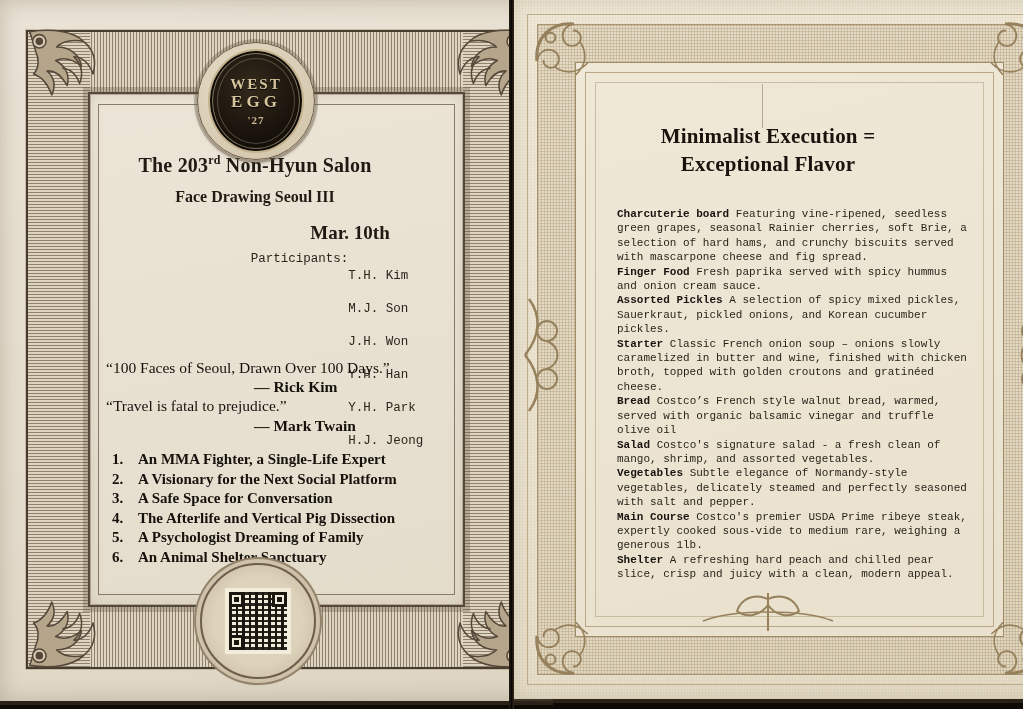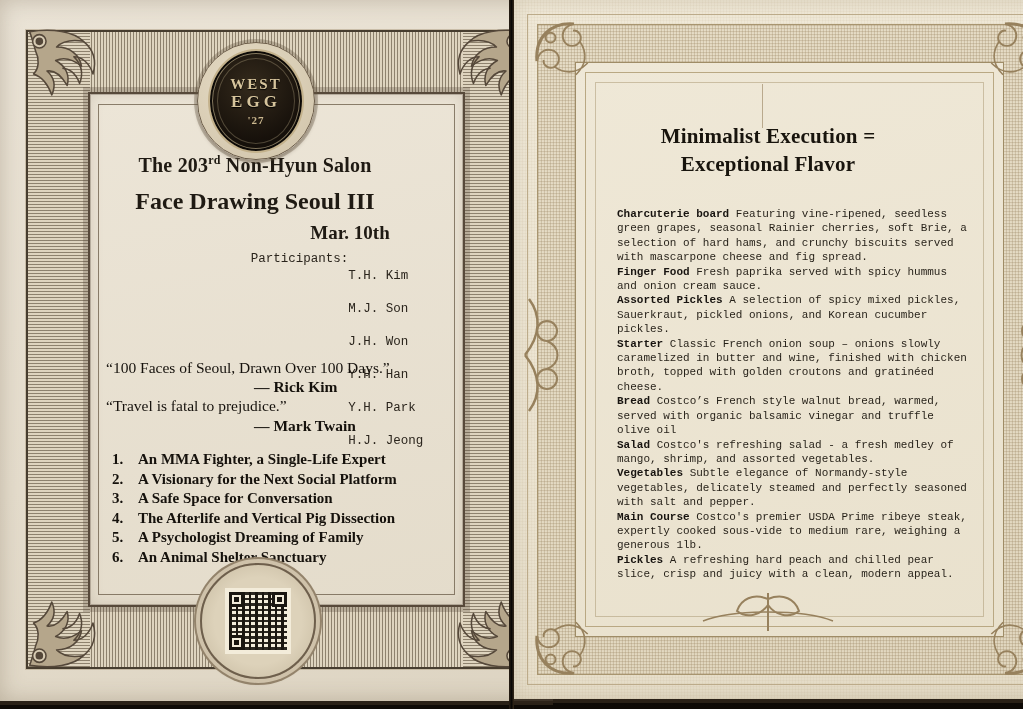--- a/index.html
+++ b/index.html
@@ -39,21 +39,21 @@
       display:flex;flex-direction:column;align-items:center;justify-content:center;position:relative;}
   .badge-dark::after{content:"";position:absolute;inset:7px;border:1px solid rgba(210,191,152,.3);border-radius:50%;}
   .badge-w1{font-size:15px;font-weight:bold;letter-spacing:2px;color:#d6c49c;text-shadow:0 1px 1px #000;}
   .badge-w2{font-size:17px;font-weight:bold;letter-spacing:4px;color:#d6c49c;text-shadow:0 1px 1px #000;margin-top:-1px;}
   .badge-yr{font-size:11px;font-weight:bold;letter-spacing:1px;color:#cbb88f;margin-top:2px;}
   
   .ink{color:#1f1a13;}
   .lf-title1{position:absolute;top:153px;left:0;width:510px;text-align:center;
       font-size:20px;font-weight:bold;letter-spacing:.2px;}
   .lf-title1 sup{font-size:12px;}
-  .lf-title2{position:absolute;top:188px;left:0;width:510px;text-align:center;font-size:24px;font-weight:bold;}
+  .lf-title2{position:absolute;top:188px;left:0;width:510px;text-align:center;font-size:16px;font-weight:bold;}
   .lf-date{position:absolute;top:222px;left:95px;width:510px;text-align:center;font-size:19px;font-weight:bold;}
   .lf-part{position:absolute;top:252px;left:0;width:604px;display:flex;justify-content:center;
       padding-left:70px;box-sizing:border-box;
       font-family:"Liberation Mono",monospace;font-size:12.5px;color:#2a241c;}
   .lf-part .names div{line-height:17px;margin-top:16px;}
   .lf-quotes{position:absolute;top:358px;left:106px;width:330px;font-size:15.5px;line-height:19.2px;color:#15110c;}
   .lf-quotes .attr{font-weight:bold;padding-left:148px;}
   .lf-topics{position:absolute;top:450px;left:112px;width:330px;font-size:15px;font-weight:bold;color:#15110c;}
   .lf-topics .row{display:flex;line-height:19.5px;}
   .lf-topics .num{width:26px;flex:none;}
@@ -292,24 +292,24 @@
         <span>Featuring vine-ripened, seedless green grapes, seasonal Rainier cherries, soft Brie, a selection of hard hams, and crunchy biscuits served with mascarpone cheese and fig spread.</span></p>
       <p><b>Finger Food</b>
         <span>Fresh paprika served with spicy hummus and onion cream sauce.</span></p>
       <p><b>Assorted Pickles</b>
         <span>A selection of spicy mixed pickles, Sauerkraut, pickled onions, and Korean cucumber pickles.</span></p>
       <p><b>Starter</b>
         <span>Classic French onion soup – onions slowly caramelized in butter and wine, finished with chicken broth, topped with golden croutons and gratinéed cheese.</span></p>
       <p><b>Bread</b>
         <span>Costco’s French style walnut bread, warmed, served with organic balsamic vinegar and truffle olive oil</span></p>
       <p><b>Salad</b>
-        <span>Costco's refreshing salad - a fresh medley of mango, shrimp, and assorted vegetables.</span></p>
+        <span>Costco's signature salad - a fresh clean of mango, shrimp, and assorted vegetables.</span></p>
       <p><b>Vegetables</b>
         <span>Subtle elegance of Normandy-style vegetables, delicately steamed and perfectly seasoned with salt and pepper.</span></p>
       <p><b>Main Course</b>
         <span>Costco's premier USDA Prime ribeye steak, expertly cooked sous-vide to medium rare, weighing a generous 1lb.</span></p>
-      <p><b>Pickles</b>
+      <p><b>Shelter</b>
         <span>A refreshing hard peach and chilled pear slice, crisp and juicy with a clean, modern appeal.</span></p>
     </div>
   </div>
 
   <div class="seam"></div>
 </div>
 
 </body></html>

